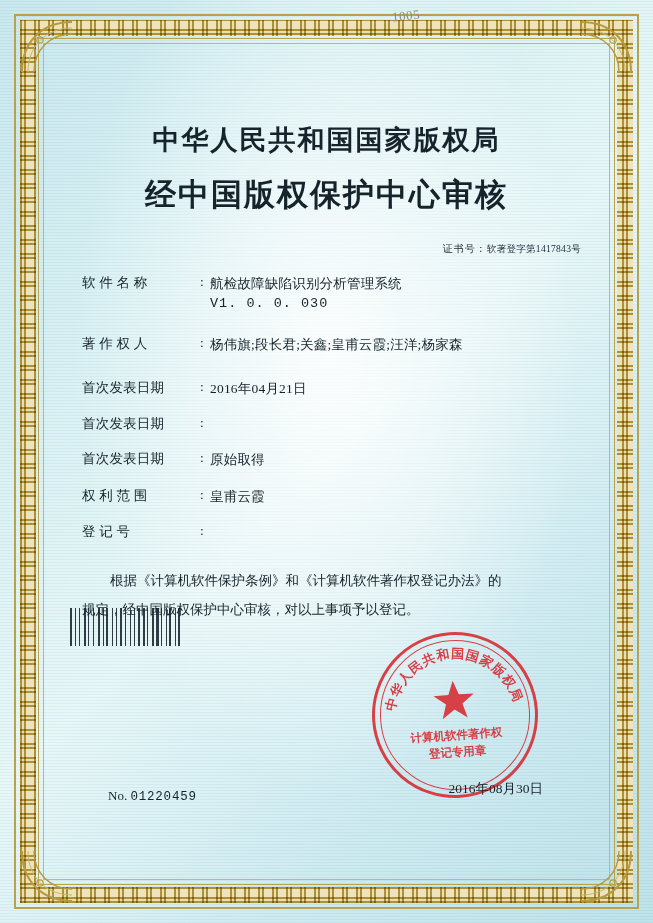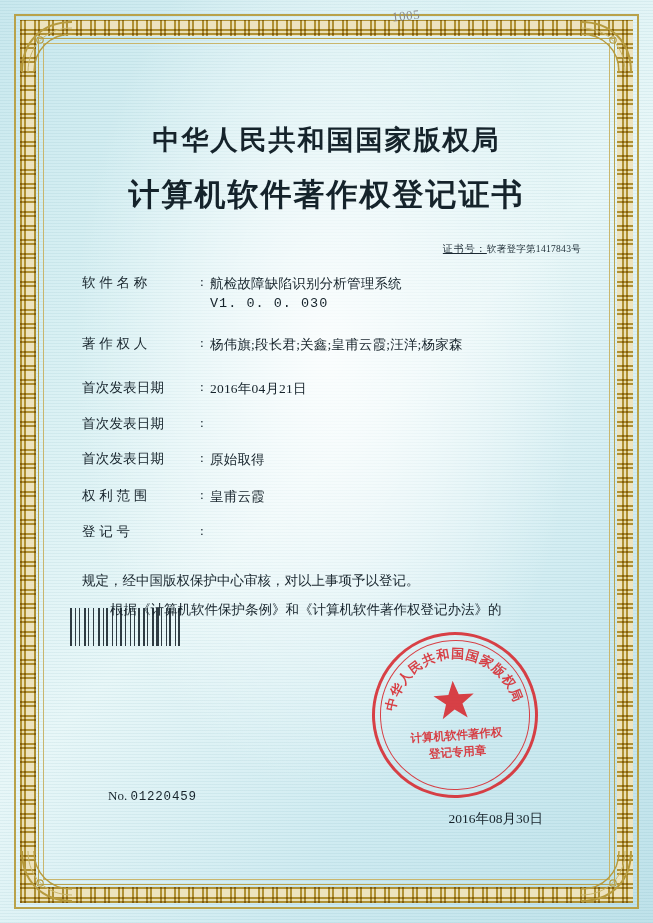--- a/index.html
+++ b/index.html
@@ -121,21 +121,21 @@
   }
 
   .certno {
     margin-top: 26px;
     text-align: right;
     padding-right: 12px;
     font-size: 10px;
     color: #1b2a33;
     letter-spacing: 0.3px;
   }
-  .certno .label { letter-spacing: 1px; text-decoration: underline; }
+  .certno .label { letter-spacing: 1px; }
   .certno .value { font-size: 9.5px; }
 
   .fields {
     margin-top: 18px;
     padding-left: 22px;
     padding-right: 10px;
   }
   .field-row {
     display: flex;
     align-items: flex-start;
@@ -258,21 +258,21 @@
     font-family: "Liberation Serif", serif;
   }
   .footer-no .num {
     font-family: Liberation Mono, monospace;
     font-size: 12.5px;
     letter-spacing: 0.8px;
   }
   .footer-date {
     position: absolute;
     right: 110px;
-    top: 810px;
+    top: 780px;
     font-size: 13.5px;
     color: #16232b;
   }
 </style>
 </head>
 <body>
 
 <div id="cert">
 
   <div class="frame-outer"></div>
@@ -311,21 +311,21 @@
       <path d="M16 54 C16 32 32 16 54 16" fill="none" stroke="#b69a3d" stroke-width="1.4"></path>
       <circle cx="22" cy="22" r="3.2" fill="none" stroke="#b69a3d" stroke-width="1.2"></circle>
     </svg>
   </div>
 
   <div class="pencil-mark">1005</div>
 
   <div class="content">
 
     <div class="title1">中华人民共和国国家版权局</div>
-    <div class="title2">计算机软件著作权登记证书</div>
+    <div class="title2">经中国版权保护中心审核</div>
 
     <div class="certno">
       <span class="label">证书号：</span><span class="value">软著登字第1417843号</span>
     </div>
 
     <div class="fields">
 
       <div class="field-row first">
         <div class="key spaced">软 件 名 称</div>
         <div class="colon">:</div>
@@ -365,22 +365,22 @@
       </div>
 
       <div class="field-row">
         <div class="key spaced">登 记 号</div>
         <div class="colon">:</div>
       </div>
 
     </div>
 
     <div class="statement">
+      <div><span class="indent"></span><span>根据《计算机软件保护条例》和《计算机软件著作权登记办法》的</span></div>
       <div>规定，经中国版权保护中心审核，对以上事项予以登记。</div>
-      <div><span class="indent"></span><span>根据《计算机软件保护条例》和《计算机软件著作权登记办法》的</span></div>
     </div>
 
   </div>
 
   <div class="barcode" id="barcode">
       <i style="width: 3px; background: rgb(22, 35, 43);"></i>
       <i style="width: 1px; background: transparent;"></i>
       <i style="width: 1px; background: rgb(22, 35, 43);"></i>
       <i style="width: 2px; background: transparent;"></i>
       <i style="width: 1px; background: rgb(22, 35, 43);"></i>

